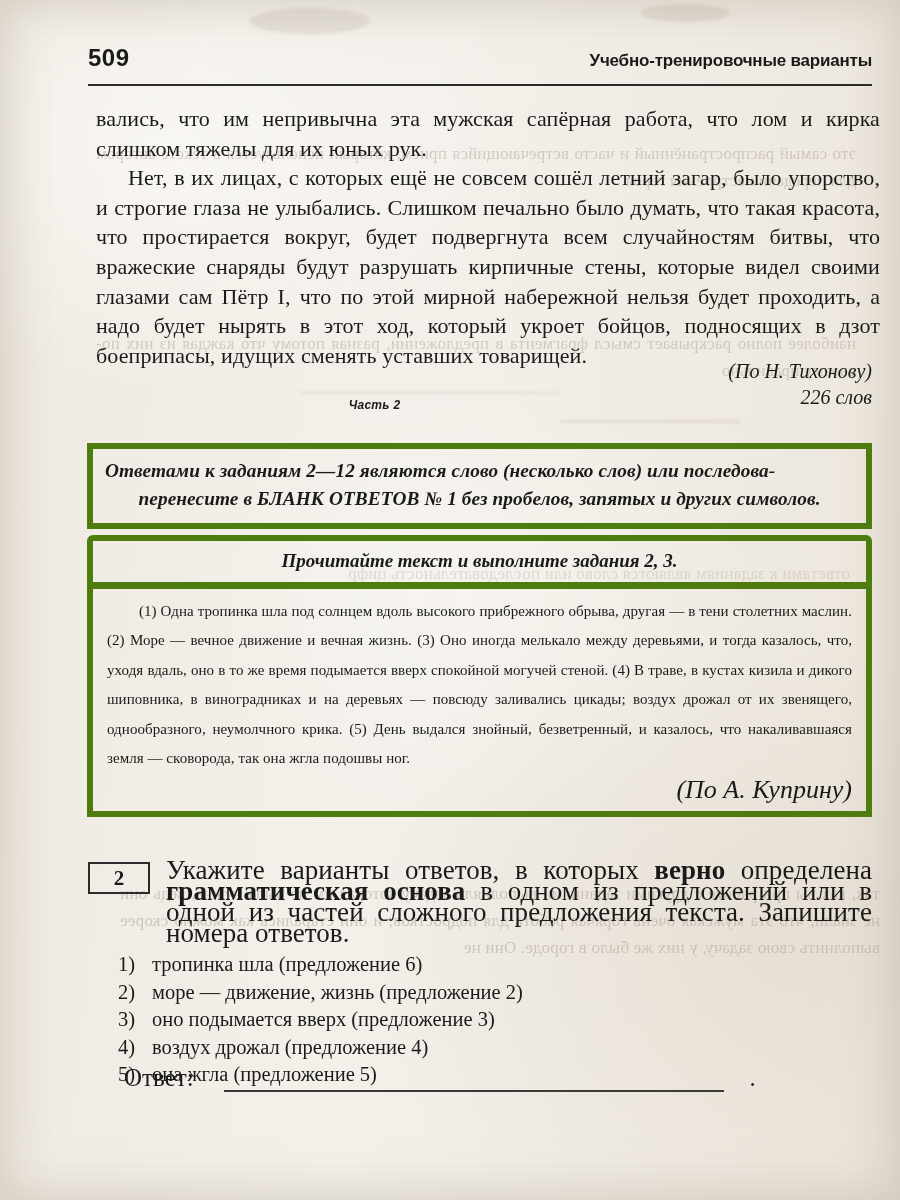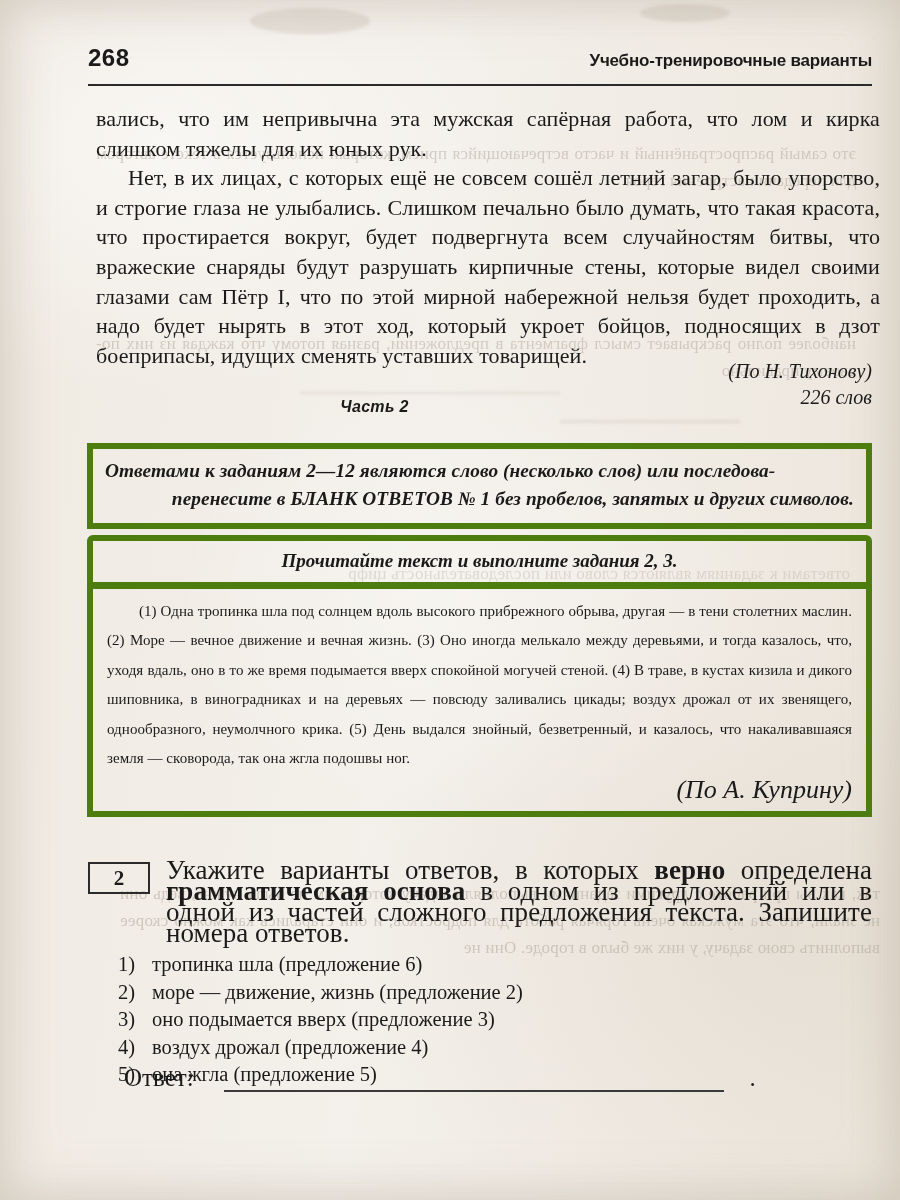--- a/index.html
+++ b/index.html
@@ -134,21 +134,21 @@
 
   .part-heading {
     position: absolute;
     left: 0;
     width: 749px;
     top: 398px;
     text-align: center;
     font-family: "Liberation Sans", "DejaVu Sans", sans-serif;
     font-weight: bold;
     font-style: italic;
-    font-size: 16px;
+    font-size: 12px;
     letter-spacing: 0.3px;
   }
 
   
   .box {
     position: absolute;
     left: 87px;
     width: 785px;
     border: 6px solid #4d7c0f;
     box-sizing: border-box;
@@ -159,21 +159,21 @@
     padding: 8px 12px 10px 12px;
   }
   .box-instruction .line {
     font-weight: bold;
     font-style: italic;
     font-size: 19.3px;
     line-height: 28px;
     text-align: justify;
     letter-spacing: 0.1px;
   }
-  .box-instruction .line:last-child { text-align: right; }
+  .box-instruction .line:last-child { text-align: center; }
 
   .box-read {
     top: 535px;
     padding: 7px 12px 8px 12px;
     text-align: center;
     border-radius: 6px;
   }
   .box-read .line {
     font-weight: bold;
     font-style: italic;
@@ -297,21 +297,21 @@
 <div class="smudge" style="left:250px; top:8px; width:120px; height:26px; border-radius:50%;"></div>
 <div class="smudge" style="left:640px; top:4px; width:90px; height:18px; border-radius:50%;"></div>
 <div class="smudge" style="left:560px; top:420px; width:180px; height:3px;"></div>
 <div class="smudge" style="left:300px; top:392px; width:260px; height:2px;"></div>
 
 <div class="edge-shade"></div>
 
 <div class="page">
 
   <div class="header">
-    <div class="folio">268</div>
+    <div class="folio">509</div>
     <div class="running-title">Учебно-тренировочные варианты</div>
   </div>
   <div class="header-rule"></div>
 
   <div class="body-text">
     <p>вались, что им непривычна эта мужская сапёрная работа, что лом и кирка слишком тяжелы для их юных рук.</p>
     <p class="indent">Нет, в их лицах, с которых ещё не совсем сошёл летний загар, было упорство, и строгие глаза не улыбались. Слишком печально было думать, что такая красота, что простирается вокруг, будет подвергнута всем случайностям битвы, что вражеские снаряды будут разрушать кирпичные стены, которые видел своими глазами сам Пётр I, что по этой мирной набережной нельзя будет проходить, а надо будет нырять в этот ход, который укроет бойцов, подносящих в дзот боеприпасы, идущих сменять уставших товарищей.</p>
   </div>
 
   <div class="attrib attrib-1">

